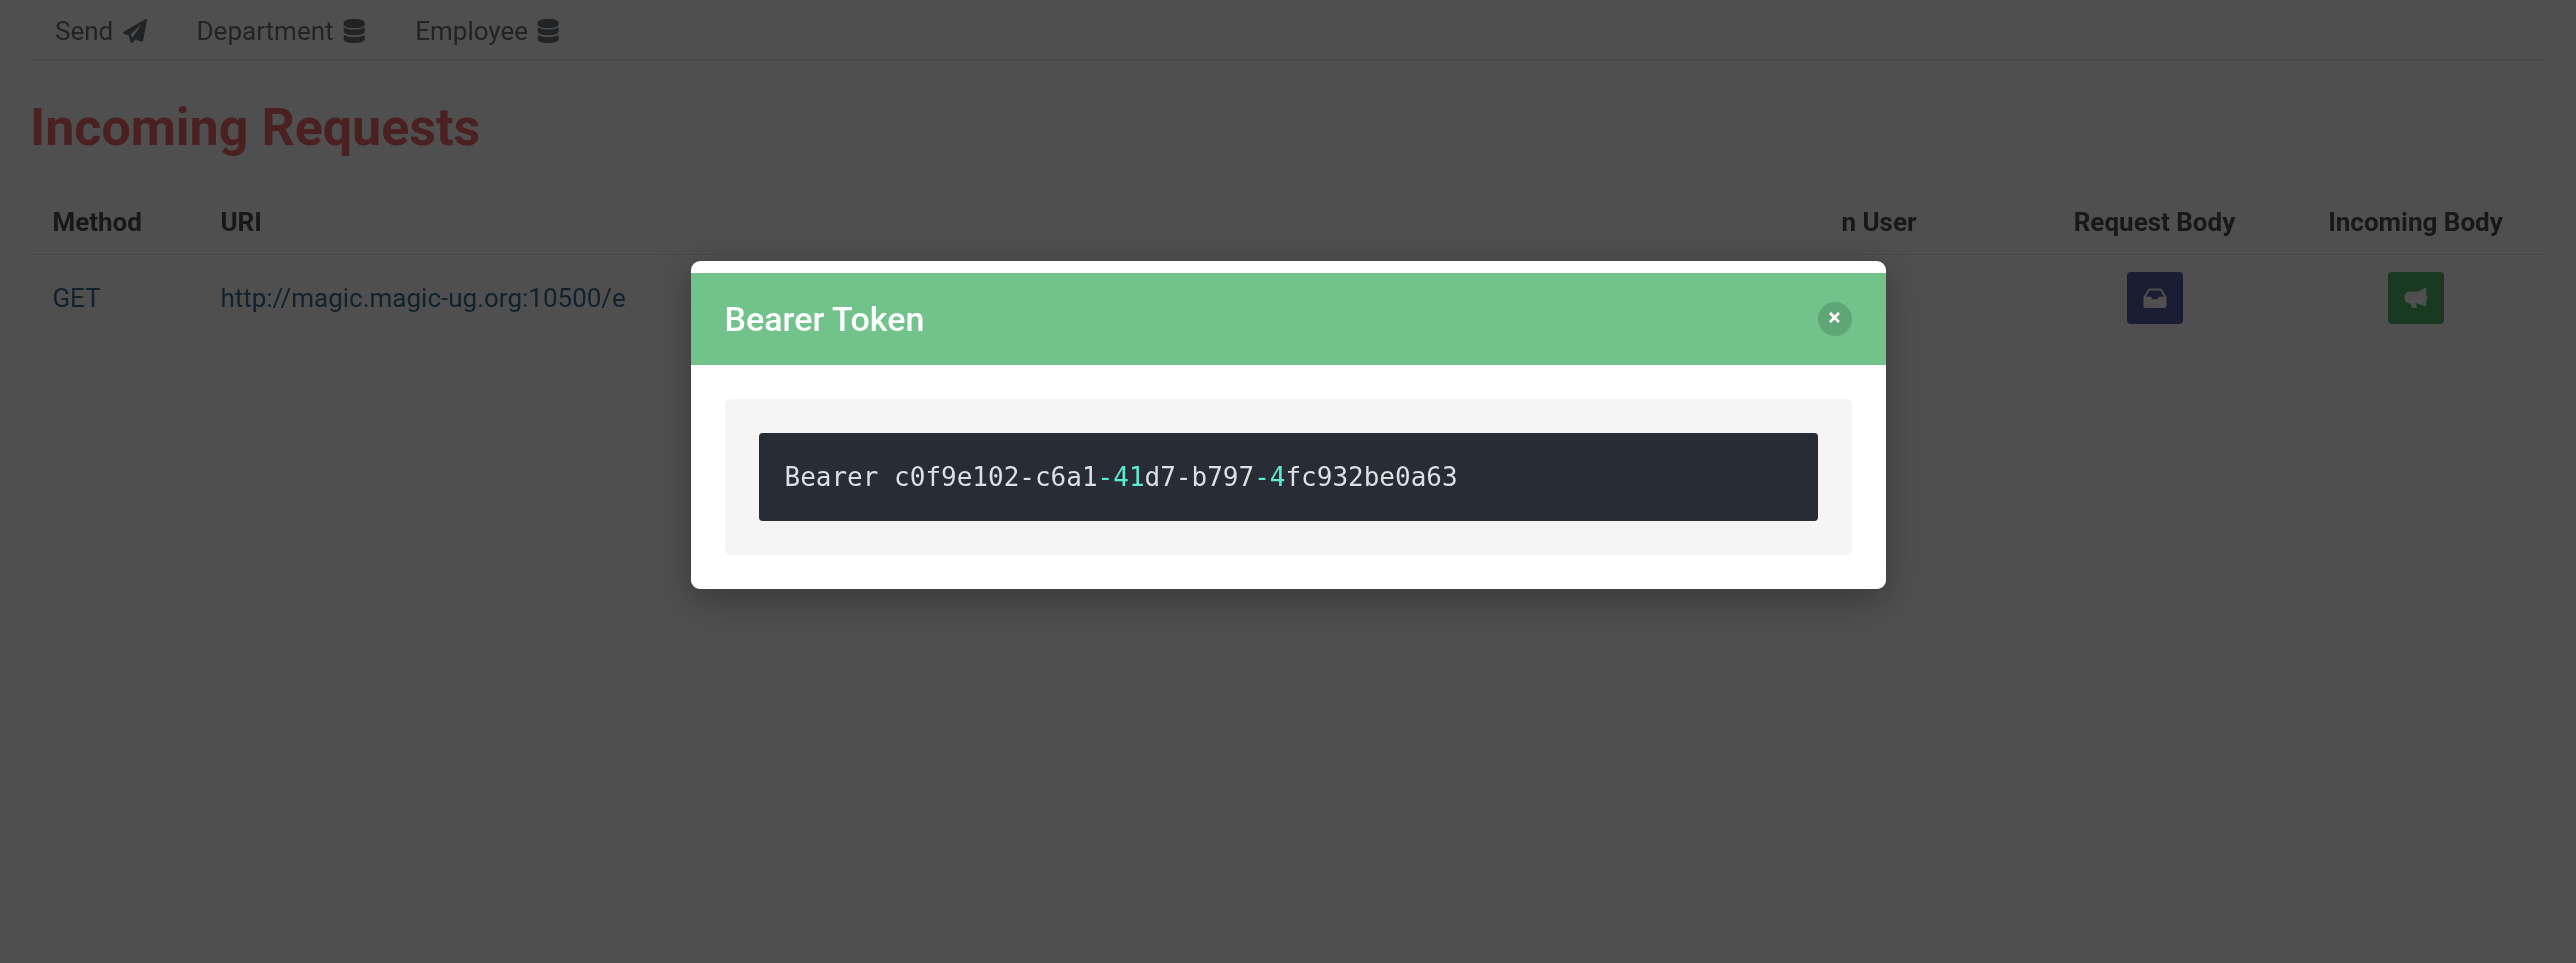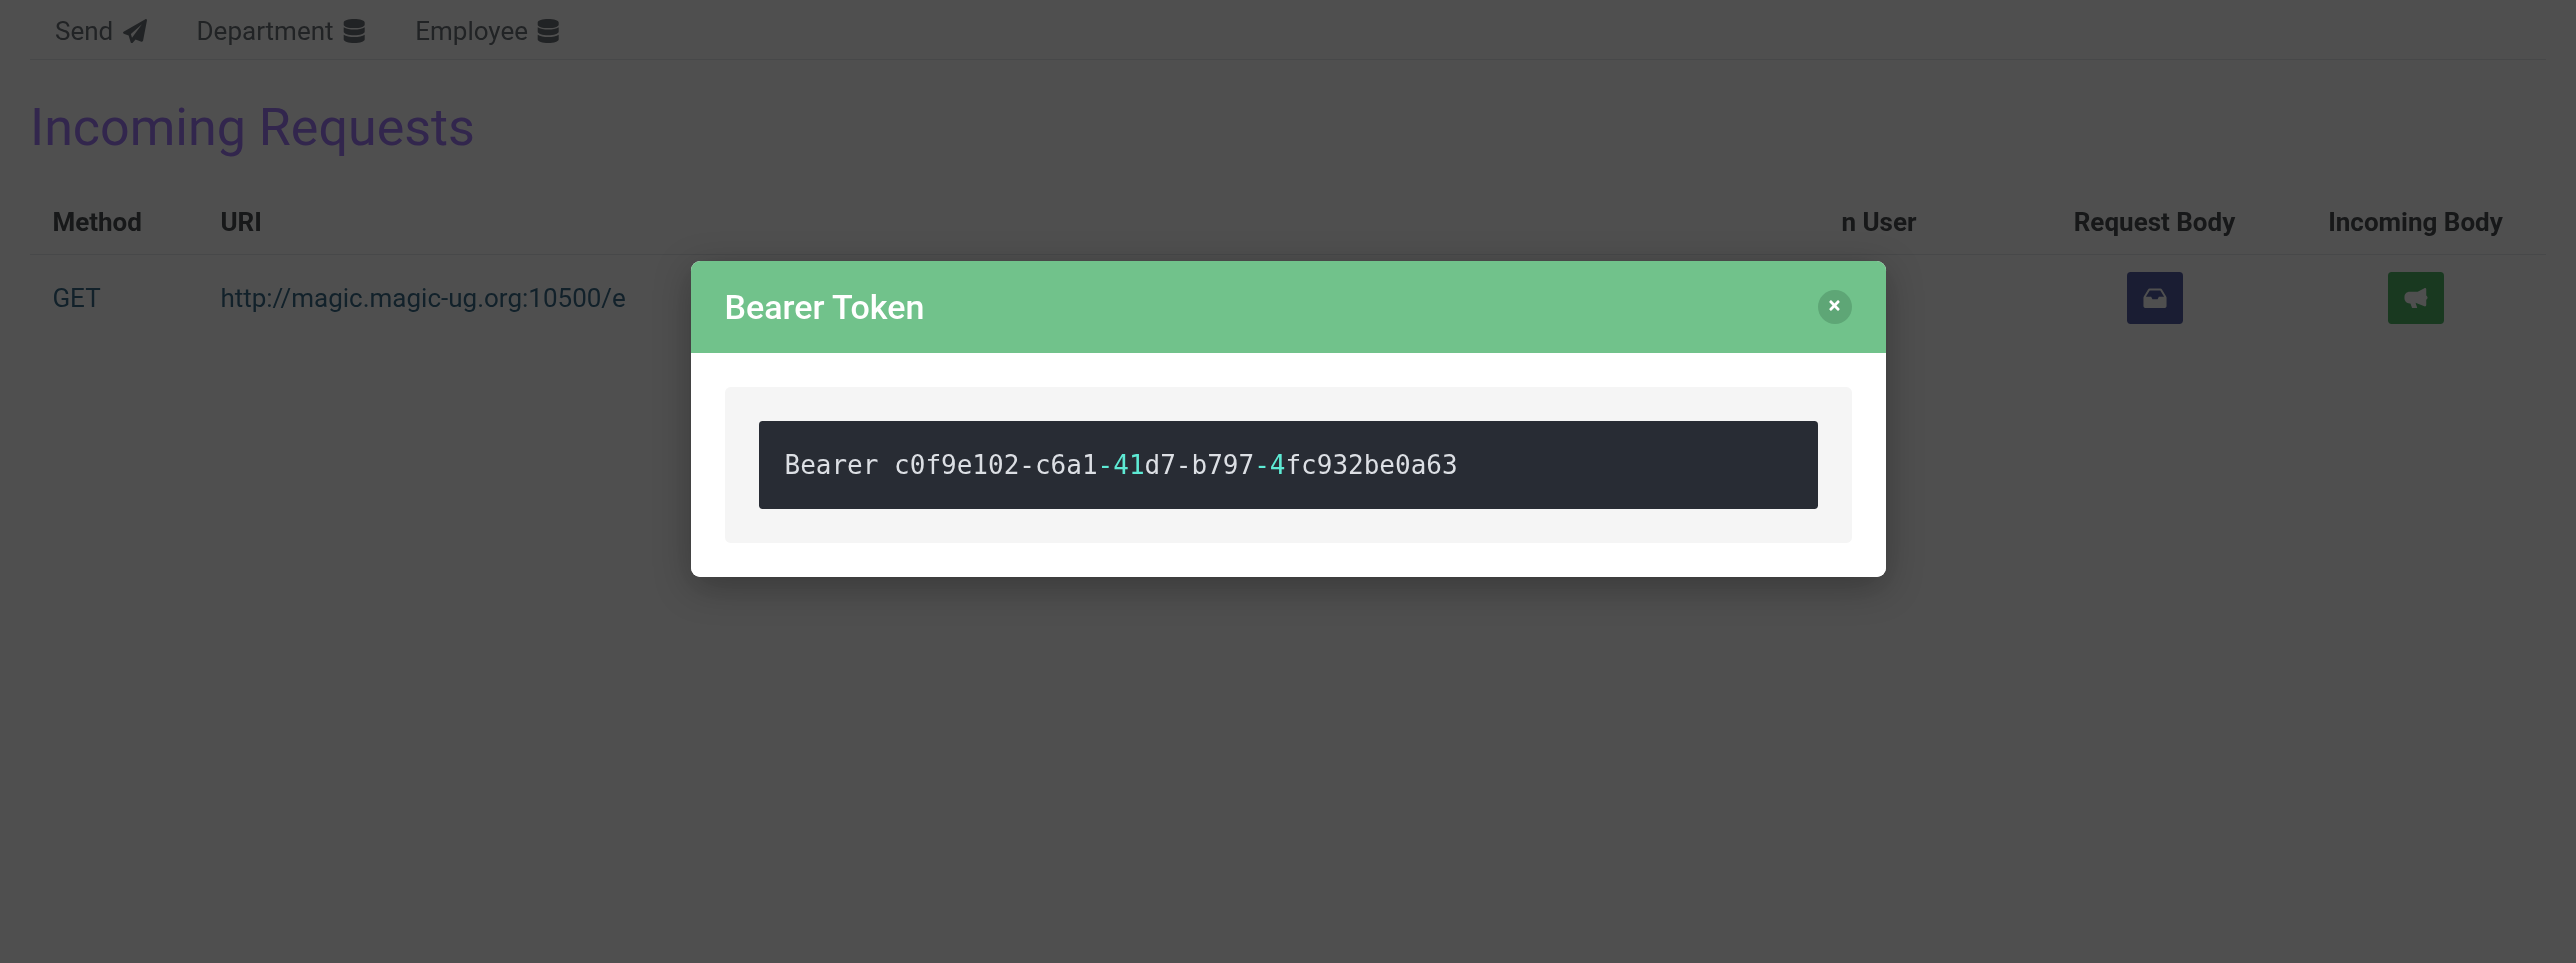--- a/index.html
+++ b/index.html
@@ -42,23 +42,23 @@
       border-color: #dee2e6 #dee2e6 #fff;
       background: #fff;
     }
     .nav-tabs .nav-link .icon {
       display: inline-flex;
     }
     .icon svg { display: block; }
 
     h1.page-title {
       font-size: 52px;
-      font-weight: 400;
+      font-weight: 700;
       margin: 37px 0 32px 0;
-      color: #8b5cf6;
+      color: #ef4444;
     }
 
     table {
       width: 100%;
       border-collapse: collapse;
     }
     thead th {
       padding: 17px 22.4px;
       font-size: 26px;
       font-weight: 700;
@@ -105,20 +105,21 @@
       overflow: hidden;
       box-shadow: 0 9.3px 37px rgba(0,0,0,0.3);
     }
     .modal-header {
       background: #71c28b;
       color: #fff;
       display: flex;
       align-items: center;
       justify-content: space-between;
       padding: 26px 34px;
+      margin-top: 12px;
     }
     .modal-header .title {
       font-size: 34px;
       font-weight: 500;
     }
     .close-x {
       width: 34px;
       height: 34px;
       border-radius: 50%;
       background: #5ea676;

